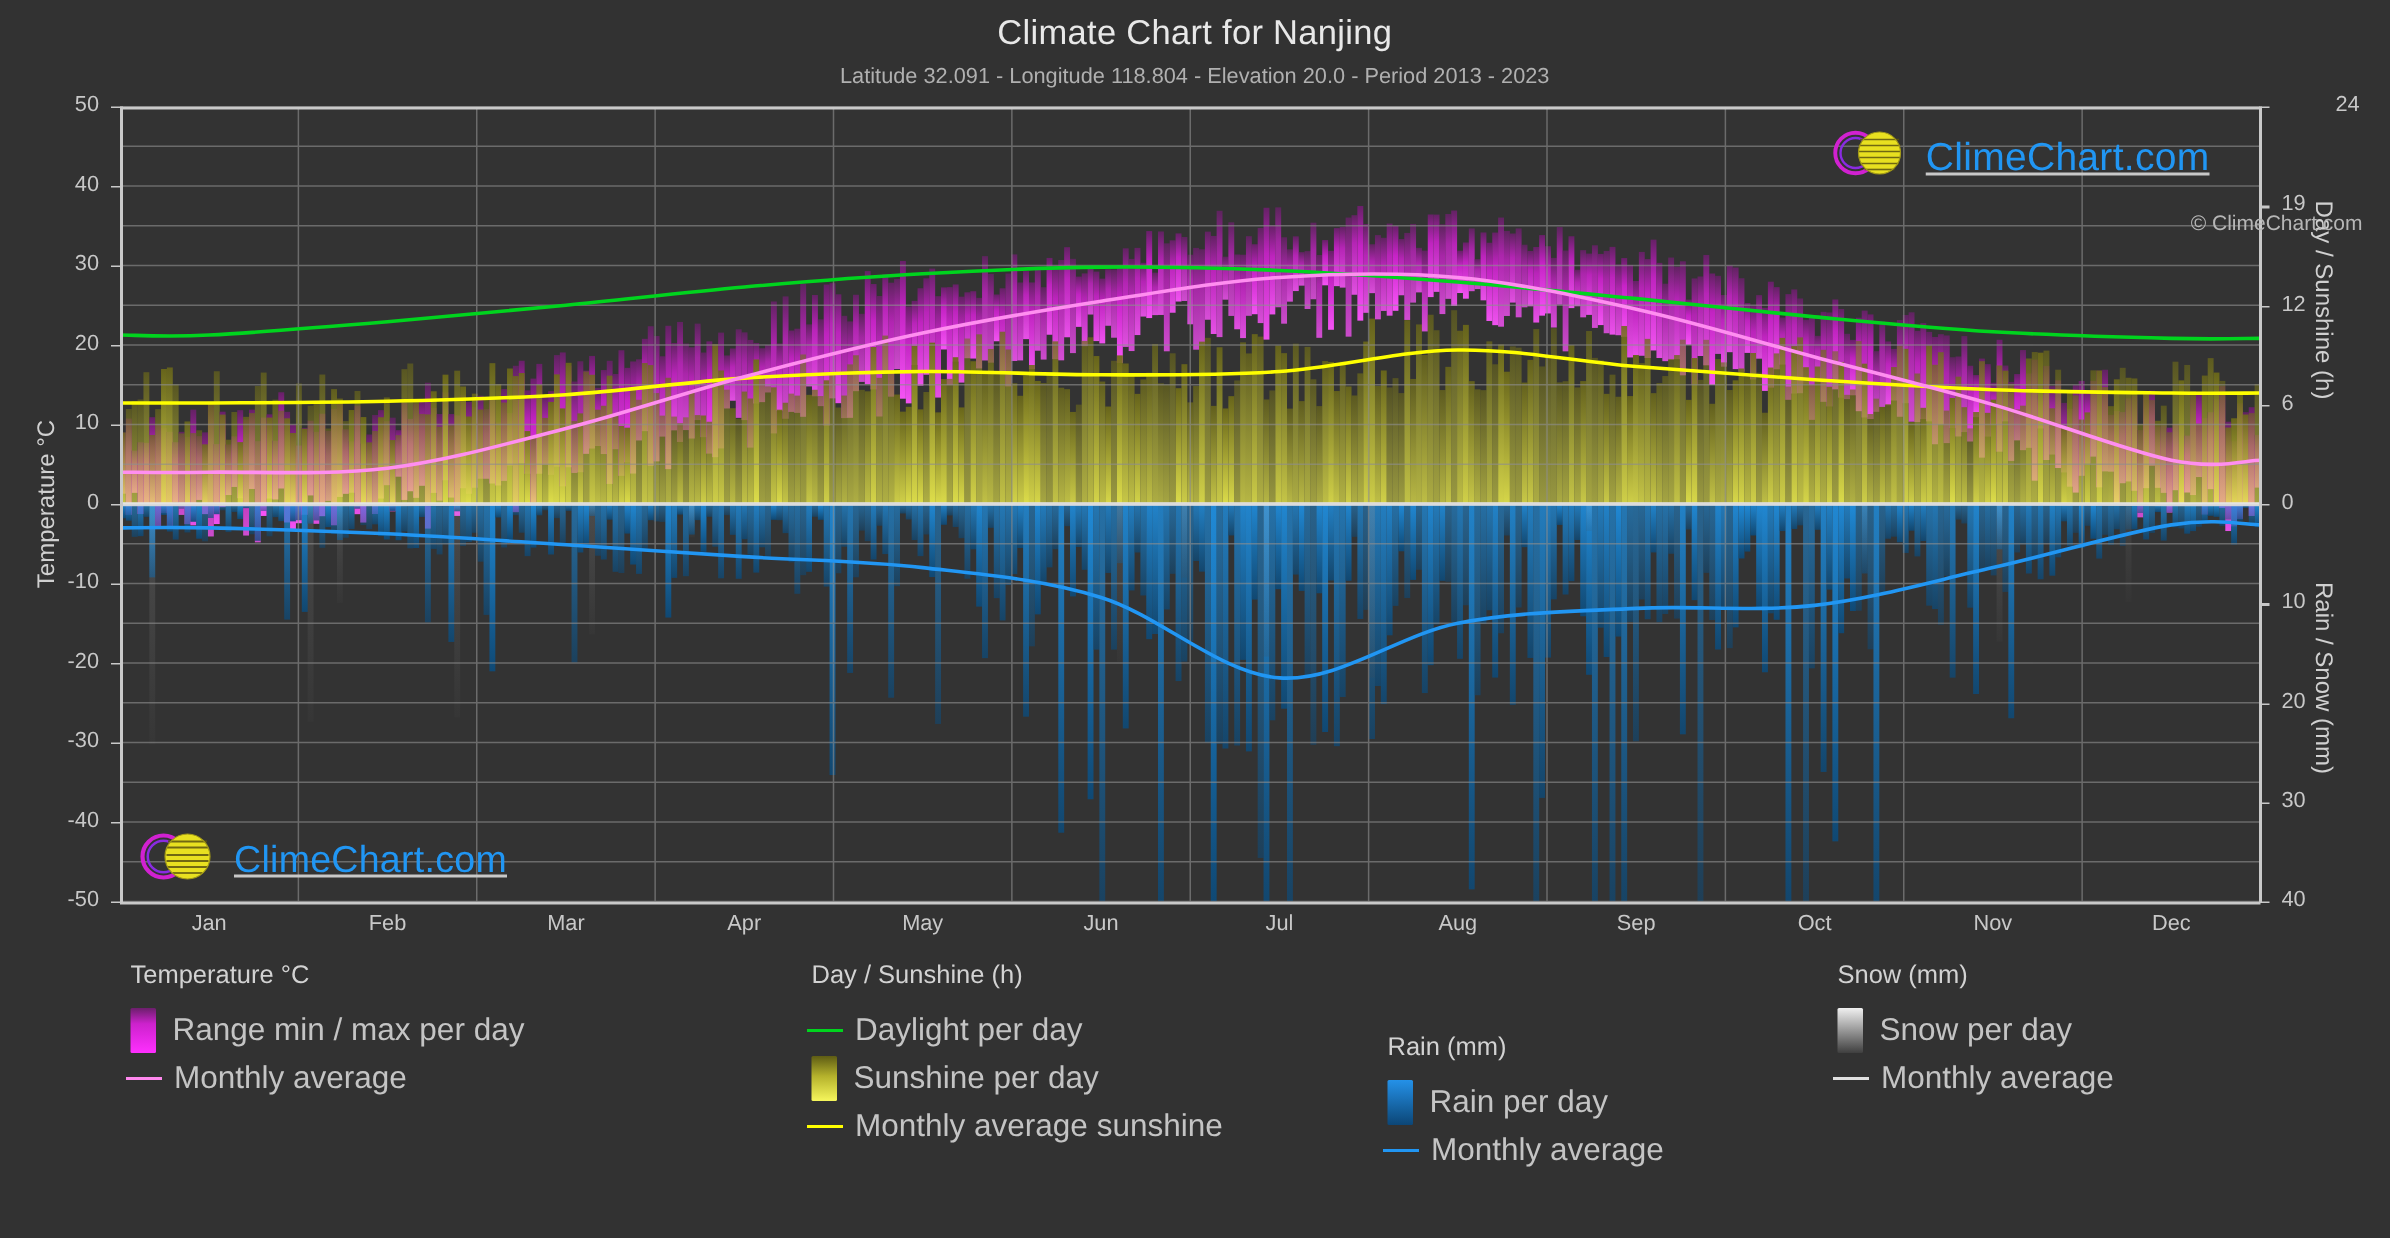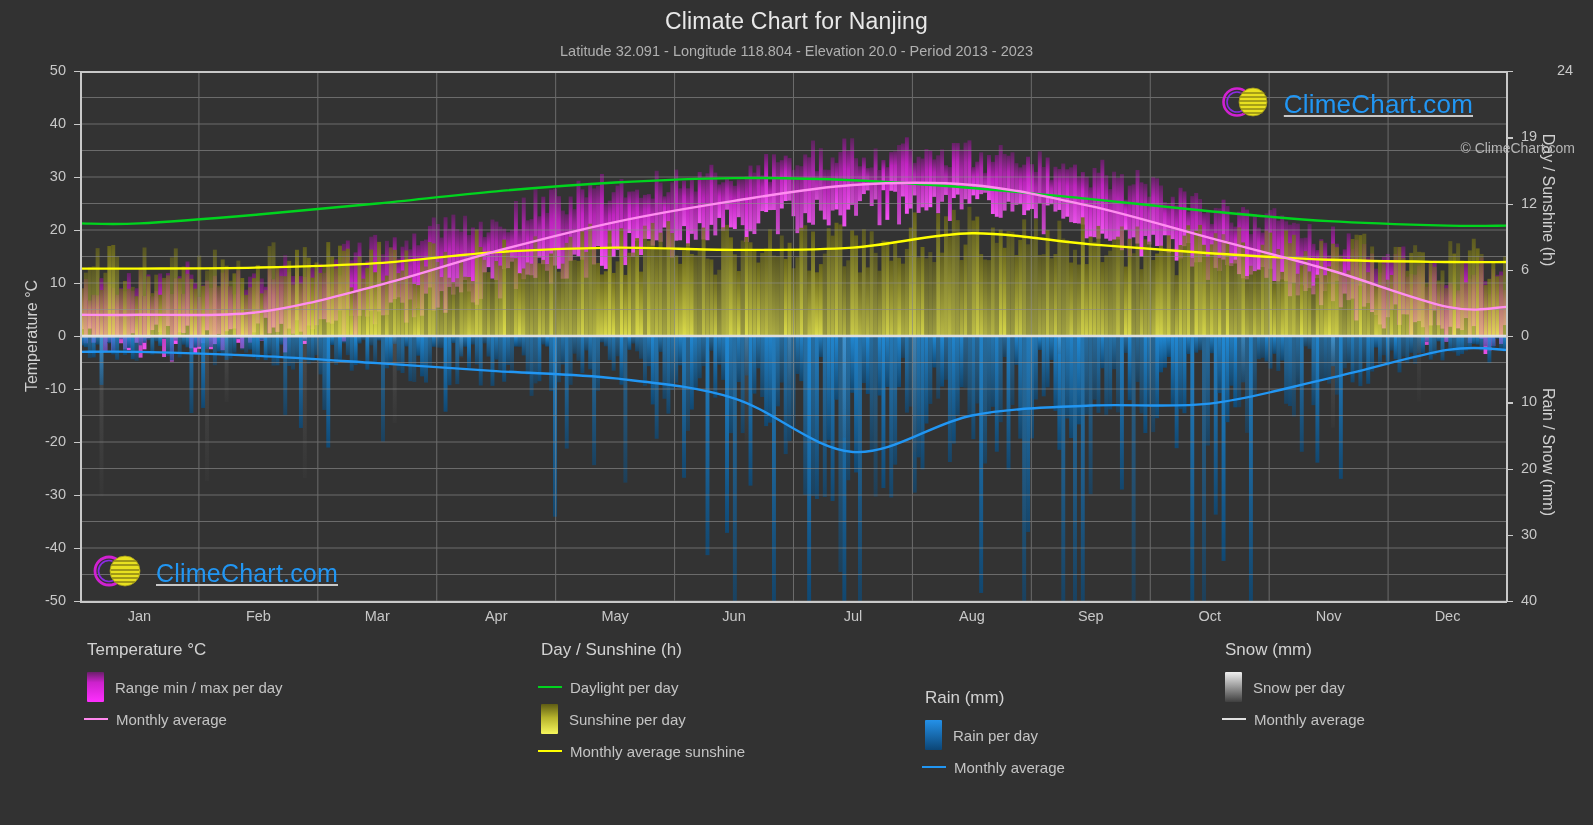--- a/index.html
+++ b/index.html
@@ -57,21 +57,21 @@
   .logo .txt{
     color:#2196f3;font-size:26px;font-family:"Liberation Sans",sans-serif;
     letter-spacing:0.2px;
   }
   .logo.small .txt{font-size:22px;}
 
   
   #legend{position:absolute;left:0;top:640px;width:1593px;height:185px;}
   .legcol{position:absolute;top:0;}
   .leg-head{font-size:17px;color:#d2d2d2;margin-bottom:11px;}
-  .leg-row{display:flex;align-items:center;height:32px;font-size:15px;color:#c4c4c4;}
+  .leg-row{display:flex;align-items:center;height:32px;font-size:21px;color:#c4c4c4;}
   .leg-swatch{width:17px;height:30px;margin-right:11px;flex:0 0 17px;border-radius:1px;}
   .leg-line{width:24px;height:0;border-top:2px solid #fff;margin-right:8px;flex:0 0 24px;margin-left:-3px;}
   .leg-label{white-space:nowrap;}
   .copyright{
     position:absolute;right:18px;top:140px;font-size:14px;color:#b6b6b6;
   }
 </style>
 </head>
 <body>
 

